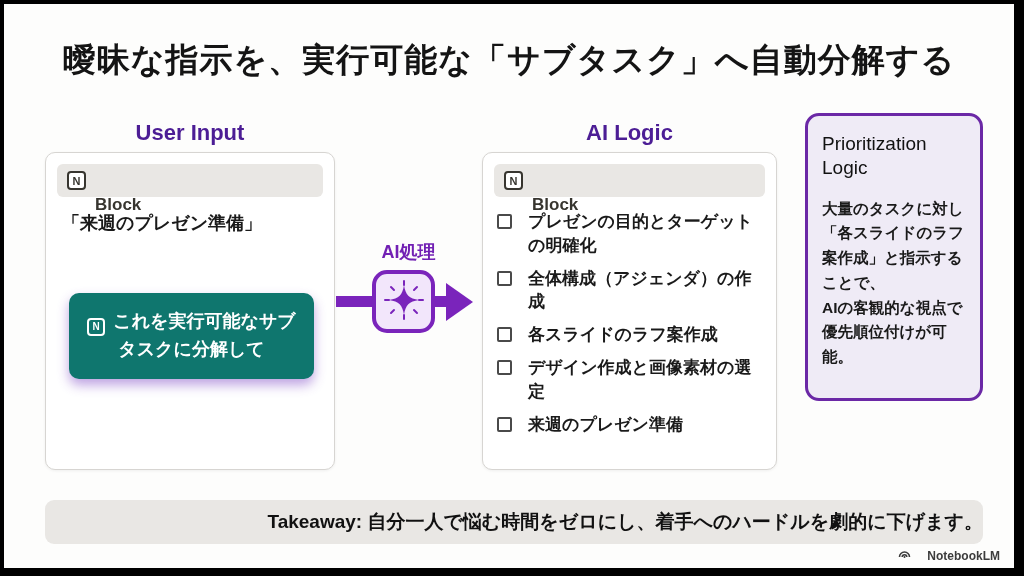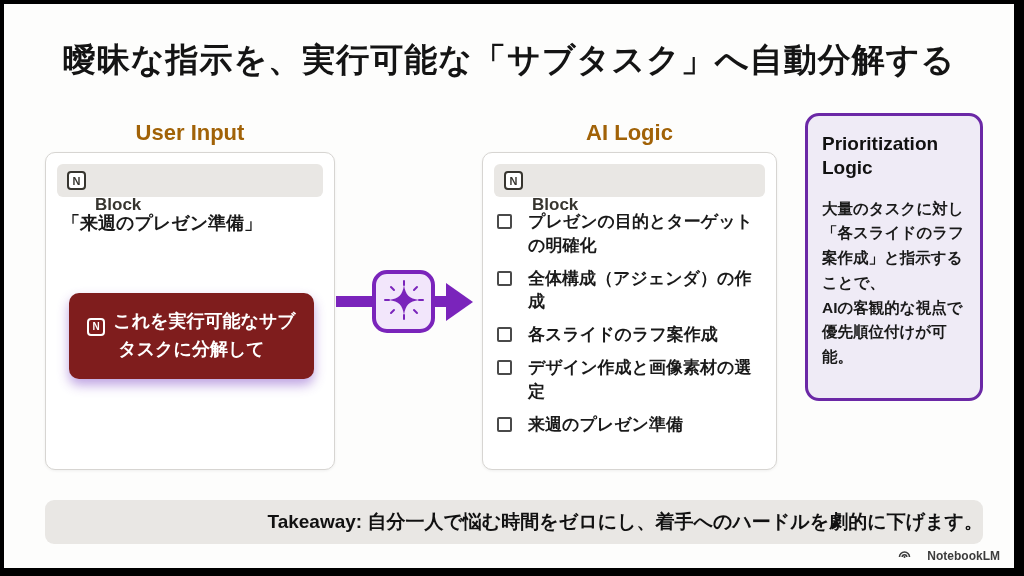--- a/index.html
+++ b/index.html
@@ -6,21 +6,21 @@
   html,body { width:1024px; height:576px; overflow:hidden; background:#000; }
   body { font-family:"Liberation Sans","DejaVu Sans",sans-serif; }
 
   .frame { position:relative; width:1024px; height:576px; background:#000; }
   .stage { position:absolute; left:4px; top:4px; width:1010px; height:564px;
            background:#fdfdfc; overflow:hidden; }
 
   .slide-title { position:absolute; left:0; top:34px; width:100%; text-align:center;
                  font-size:33px; font-weight:700; color:#141414; letter-spacing:1px; }
 
-  .col-heading { position:absolute; text-align:center; font-size:22px; font-weight:800; color:#a16207; }
+  .col-heading { position:absolute; text-align:center; font-size:22px; font-weight:800; color:#4c1d95; }
   .heading-left  { left:41px;  top:116px; width:290px; }
   .heading-right { left:478px; top:116px; width:295px; }
 
   .card { position:absolute; top:148px; height:318px; background:#fff;
           border:1px solid #d7d5d2; border-radius:10px;
           box-shadow:0 1px 3px rgba(0,0,0,0.06); }
   .card-left  { left:41px;  width:290px; }
   .card-right { left:478px; width:295px; }
 
   .block-header { margin:11px 11px 0 11px; height:33px; background:#e9e7e4;
@@ -29,21 +29,21 @@
   .block-header .label { font-size:17px; font-weight:600; color:#37352f;margin-top:48px; }
 
   .notion-icon { width:19px; height:19px; border:2px solid #37352f; border-radius:4px;
                  display:flex; align-items:center; justify-content:center;
                  font-size:11px; font-weight:800; color:#37352f; background:#fff; flex:0 0 auto; }
   .notion-icon.white { border-color:#fff; color:#fff; background:transparent; }
 
   .input-text { padding:14px 14px 0 16px; font-size:18px; font-weight:700; color:#1a1a1a; }
 
   .prompt-chip { position:absolute; left:23px; top:140px; width:245px; height:86px;
-                 background:#7f1d1d; border-radius:10px;
+                 background:#0f766e; border-radius:10px;
                  box-shadow:0 6px 12px rgba(110,50,190,0.45);
                  display:flex; align-items:center; justify-content:center; padding:8px 14px; }
   .prompt-chip .chip-inner { color:#fff; font-size:18px; font-weight:700; line-height:1.55;
                  text-align:center; }
   .prompt-chip .notion-icon { display:inline-flex; vertical-align:-3px; margin-right:8px;
                  width:18px; height:18px; font-size:10px; }
 
   .connector-label { position:absolute; left:331px; top:236px; width:147px; text-align:center;
                  font-size:18px; font-weight:800; color:#7220b4; }
 
@@ -58,21 +58,21 @@
 
   .checklist { padding:13px 12px 0 14px; display:flex; flex-direction:column; gap:9px; }
   .check-item { display:flex; gap:10px; align-items:flex-start; }
   .checkbox { width:15px; height:15px; border:2px solid #4a4a4a; border-radius:2px;
               background:#fff; flex:0 0 auto; margin-top:4px; }
   .check-item .item-text { font-size:17px; font-weight:700; color:#1a1a1a; line-height:1.4;margin-left:6px; }
 
   .side-box { position:absolute; left:801px; top:109px; width:178px; height:288px;
               background:#efebf6; border:3px solid #6b28a6; border-radius:14px;
               padding:16px 14px; }
-  .side-box .side-title { font-size:19px; font-weight:700; color:#111; line-height:1.25; }
+  .side-box .side-title { font-size:19px; font-weight:400; color:#111; line-height:1.25; }
   .side-box .side-body  { margin-top:17px; font-size:15.5px; font-weight:700; color:#1a1a1a;
               line-height:1.6; white-space:pre-line; }
 
   .takeaway-bar { position:absolute; left:41px; top:496px; width:938px; height:44px;
               background:#e9e7e4; border-radius:9px;
               display:flex; align-items:center; justify-content:flex-end; }
   .takeaway-bar .takeaway-text { font-size:19px; font-weight:800; color:#111; }
 
   .brand { position:absolute; right:14px; bottom:3px; display:flex; align-items:center; gap:16px; }
   .brand .brand-text { font-size:12px; font-weight:600; color:#3c3c3c; }
@@ -92,20 +92,21 @@
       <div class="block-header">
         <span class="notion-icon">N</span>
         <span class="label">Block</span>
       </div>
       <div class="input-text">「来週のプレゼン準備」</div>
       <div class="prompt-chip">
         <div class="chip-inner"><span class="notion-icon white">N</span><span>これを実行可能なサブタスクに分解して</span></div>
       </div>
     </div>
 
+    <div class="connector-label">AI処理</div>
     <div class="arrow-shaft"></div>
     <div class="arrow-head"></div>
     <div class="ai-iconbox">
       <span>
         <svg width="42" height="42" viewBox="0 0 42 42">
           <path d="M21 6 C22.5 16 26 19.5 36 21 C26 22.5 22.5 26 21 36 C19.5 26 16 22.5 6 21 C16 19.5 19.5 16 21 6 Z" fill="#7a24bb"></path>
           <g stroke="#7a24bb" stroke-width="2" stroke-linecap="round">
             <line x1="21" y1="2" x2="21" y2="6"></line>
             <line x1="21" y1="36" x2="21" y2="40"></line>
             <line x1="2" y1="21" x2="6" y2="21"></line>

